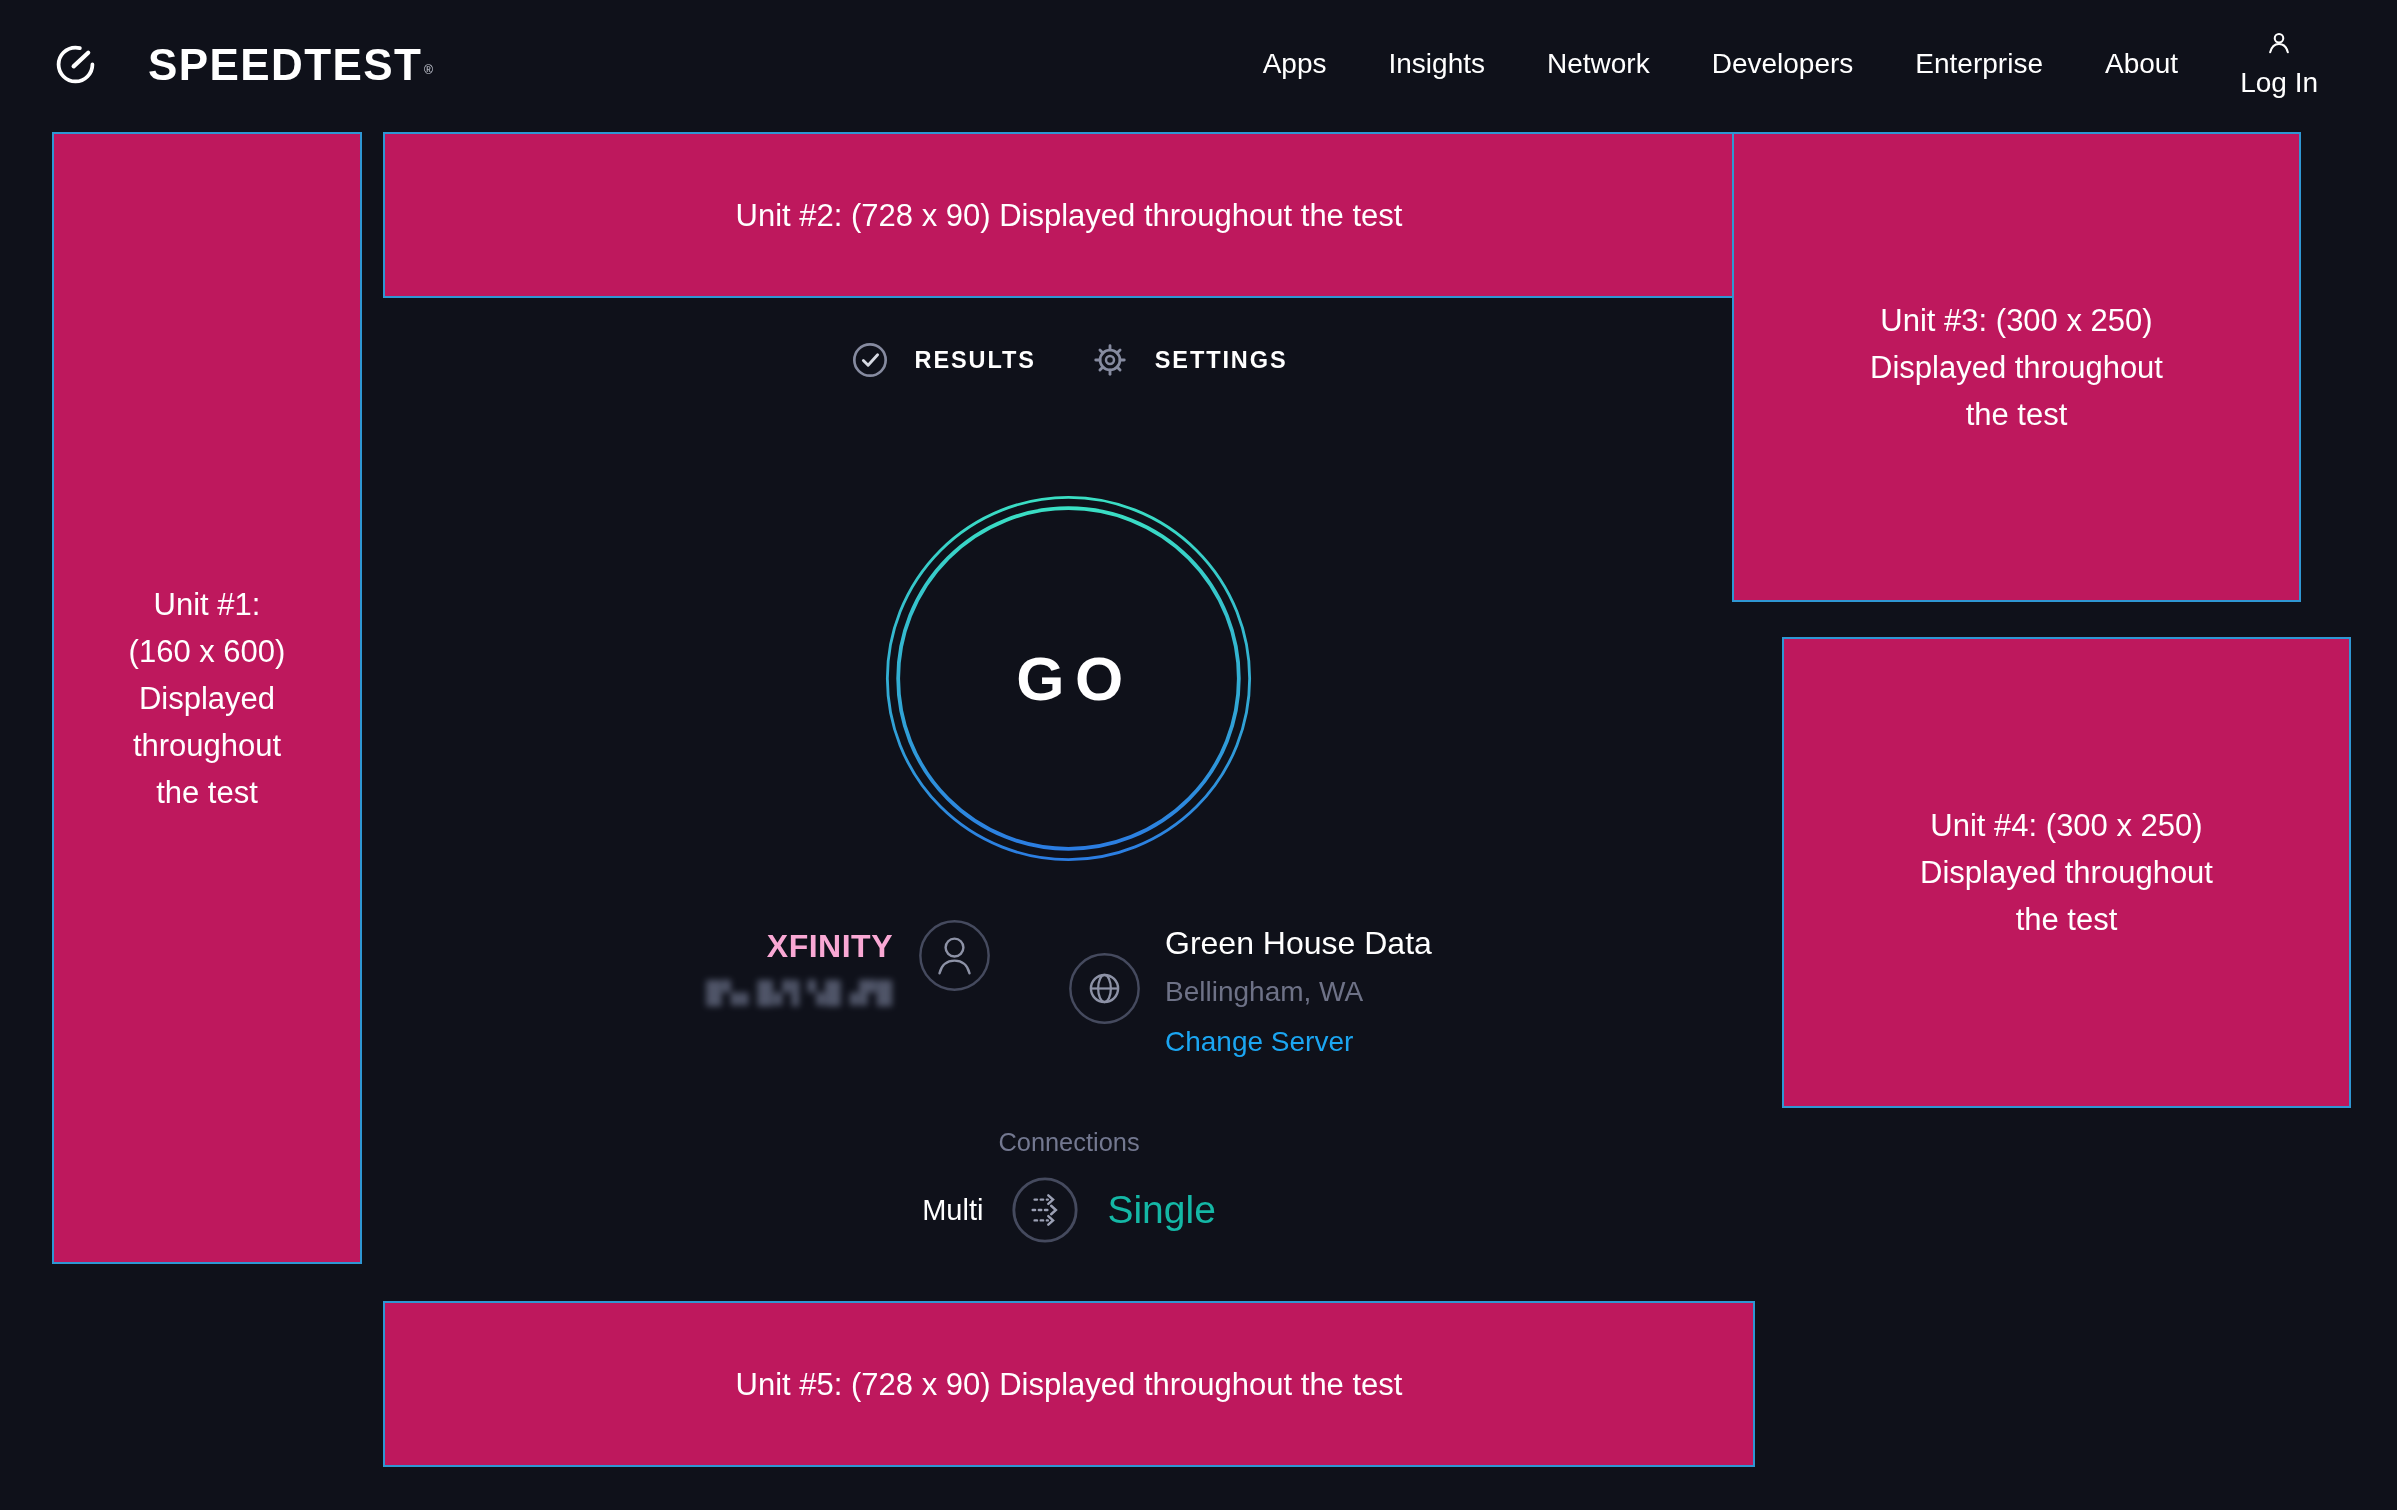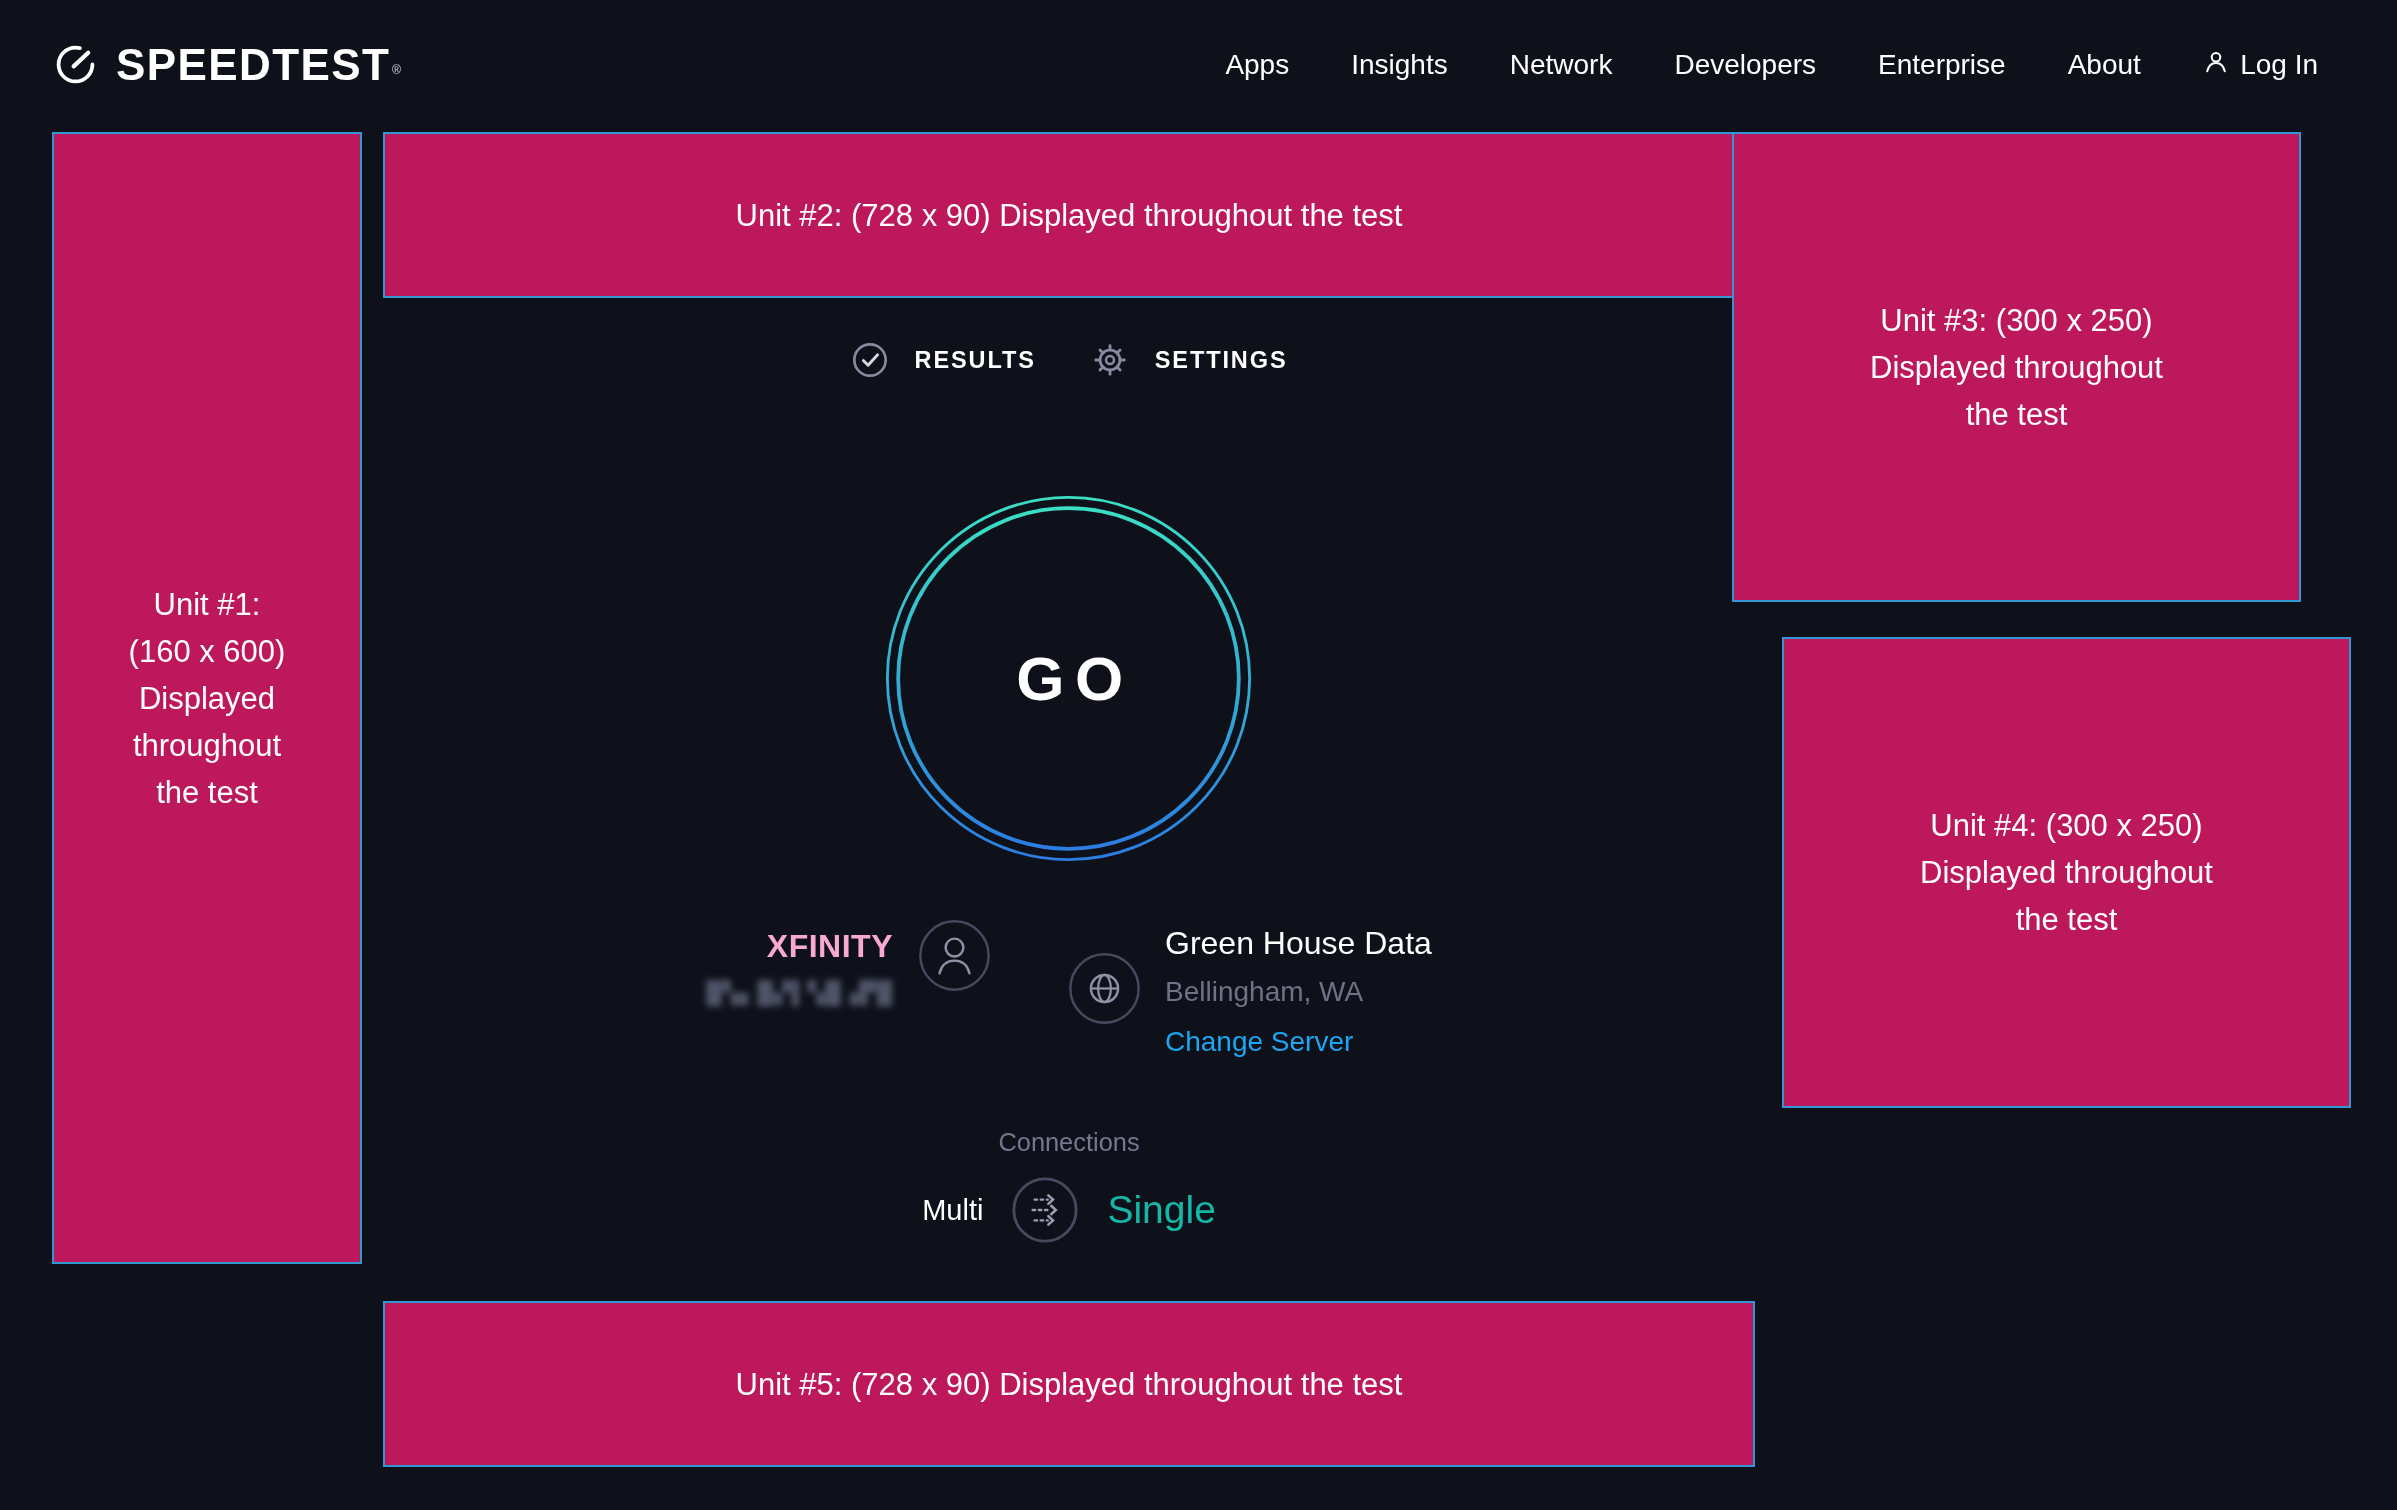--- a/index.html
+++ b/index.html
@@ -5,25 +5,25 @@
   * { margin:0; padding:0; box-sizing:border-box; }
   html,body { background:#0b0d14; }
   body { font-family:"Liberation Sans", sans-serif; }
   #app { position:relative; width:2397px; height:1510px; background:#0f111a; overflow:hidden; }
 
   
   .header { position:absolute; top:0; left:0; width:2397px; height:129px;
             display:flex; align-items:center; justify-content:space-between;
             padding:0 79px 0 52px; }
   .logo { display:flex; align-items:center; gap:17px; cursor:pointer; }
-  .logo-text { font-size:44px; font-weight:700; color:#ffffff; letter-spacing:1.4px; }
+  .logo-text { font-size:44px; font-weight:700; color:#ffffff; letter-spacing:1.4px;margin-left:32px; }
   .logo-mark { font-size:12.2px; color:#cfd2dd; vertical-align:super; margin-left:1.9px; }
   .nav { display:flex; align-items:center; gap:62px; }
   .nav-item { font-size:28px; color:#ffffff; font-weight:400; cursor:pointer; white-space:nowrap; }
-  .login { display:flex; align-items:flex-start; gap:11.3px; cursor:pointer; }
+  .login { display:flex; align-items:center; gap:11.3px; cursor:pointer;flex-direction:column; }
 
   
   .ad { position:absolute; background:#be185d; border:2.8px solid #2f97d3; color:#ffffff;
         display:flex; align-items:center; justify-content:center; text-align:center;
         font-size:31px; line-height:47px; white-space:pre-line; cursor:pointer; }
   #ad1 { left:52px;   top:132px;  width:310px;  height:1132px; }
   #ad2 { left:383px;  top:132px;  width:1372px; height:166px; }
   #ad3 { left:1732px; top:132px;  width:569px;  height:470px; }
   #ad4 { left:1782px; top:637px;  width:569px;  height:471px; }
   #ad5 { left:383px;  top:1301px; width:1372px; height:166px; }

